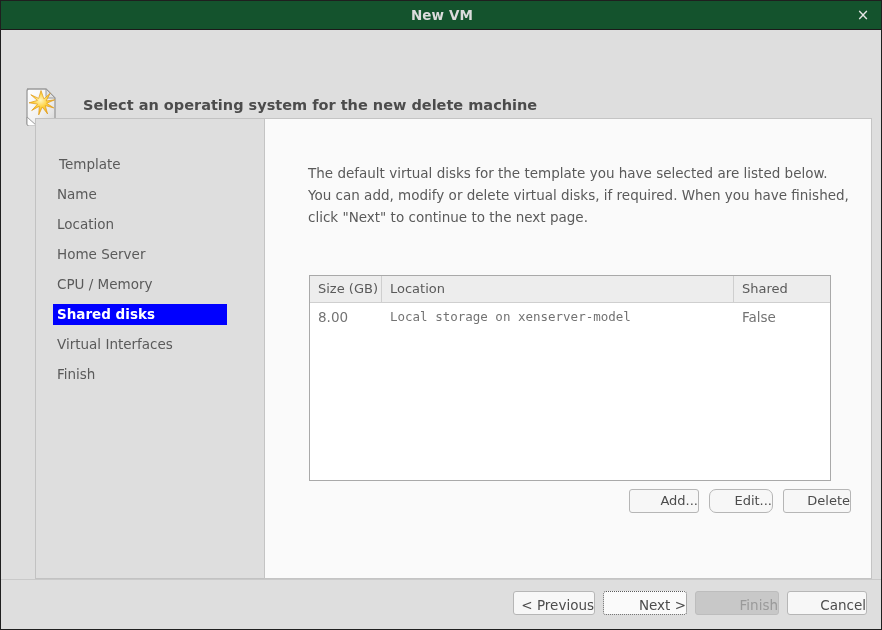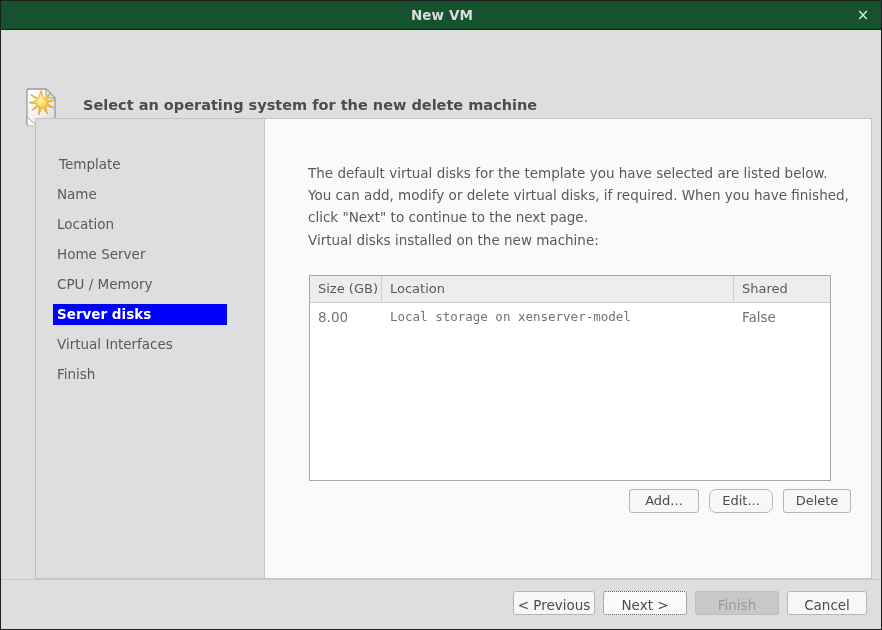--- a/index.html
+++ b/index.html
@@ -191,21 +191,21 @@
   .td.col-share { width: 96px; }
 
   
   .btn {
     background: #f7f7f7;
     border: 1px solid #b6b6b6;
     border-radius: 3px;
     color: #4c4c4c;
     font-size: 13px;
     font-family: "DejaVu Sans", sans-serif;
-    text-align: center;
+    text-align: right;
     box-sizing: border-box;
     cursor: pointer;
     padding: 0;
     white-space: nowrap;
   }
   .btn.disabled {
     background: #c8c8c8;
     border-color: #bdbdbd;
     color: #9a9a9a;
     cursor: default;
@@ -287,34 +287,33 @@
     </span>
     <div class="header-title">Select an operating system for the new delete machine</div>
   </div>
 
   <div class="sidebar">
     <div class="nav-item indent" style="top:35px;">Template</div>
     <div class="nav-item" style="top:65px;">Name</div>
     <div class="nav-item" style="top:95px;">Location</div>
     <div class="nav-item" style="top:125px;">Home Server</div>
     <div class="nav-item" style="top:155px;">CPU / Memory</div>
-    <div class="nav-item selected" style="top:185px;">Server disks</div>
+    <div class="nav-item selected" style="top:185px;">Shared disks</div>
     <div class="nav-item" style="top:215px;">Virtual Interfaces</div>
     <div class="nav-item" style="top:245px;">Finish</div>
   </div>
 
   <div class="content">
 
     <div class="intro">
       <div>The default virtual disks for the template you have selected are listed below.</div>
       <div>You can add, modify or delete virtual disks, if required. When you have finished,</div>
       <div>click "Next" to continue to the next page.</div>
     </div>
 
-    <div class="sublabel">Virtual disks installed on the new machine:</div>
 
     <div class="disk-table">
       <div class="thead">
         <div class="th col-size">Size (GB)</div>
         <div class="th col-loc">Location</div>
         <div class="th col-share">Shared</div>
       </div>
       <div class="trow">
         <div class="td col-size">8.00</div>
         <div class="td col-loc">Local storage on xenserver-model</div>

